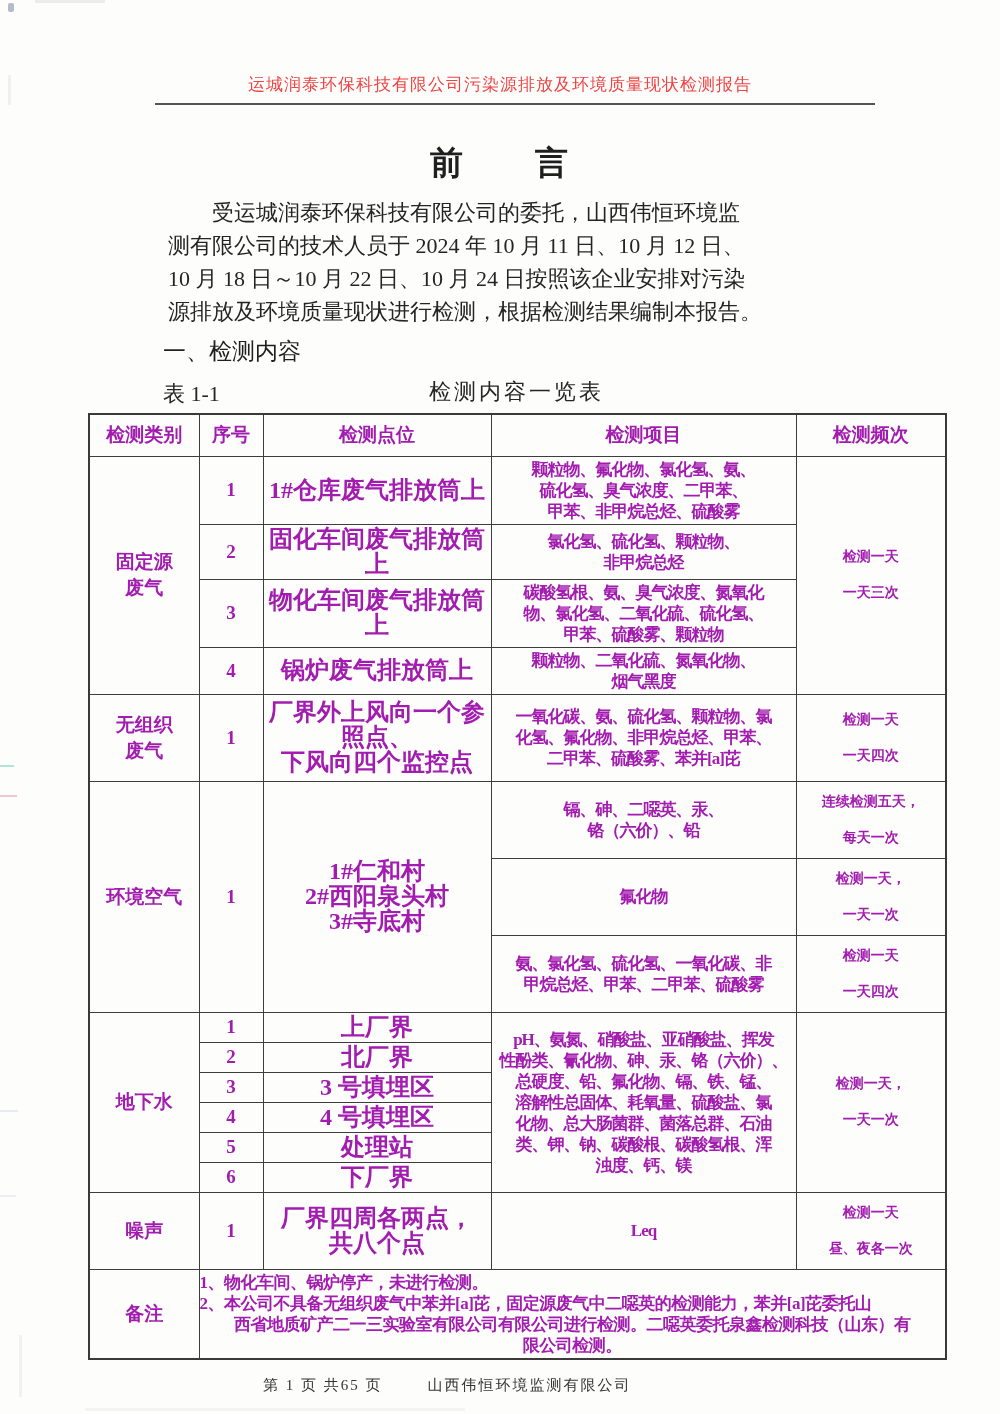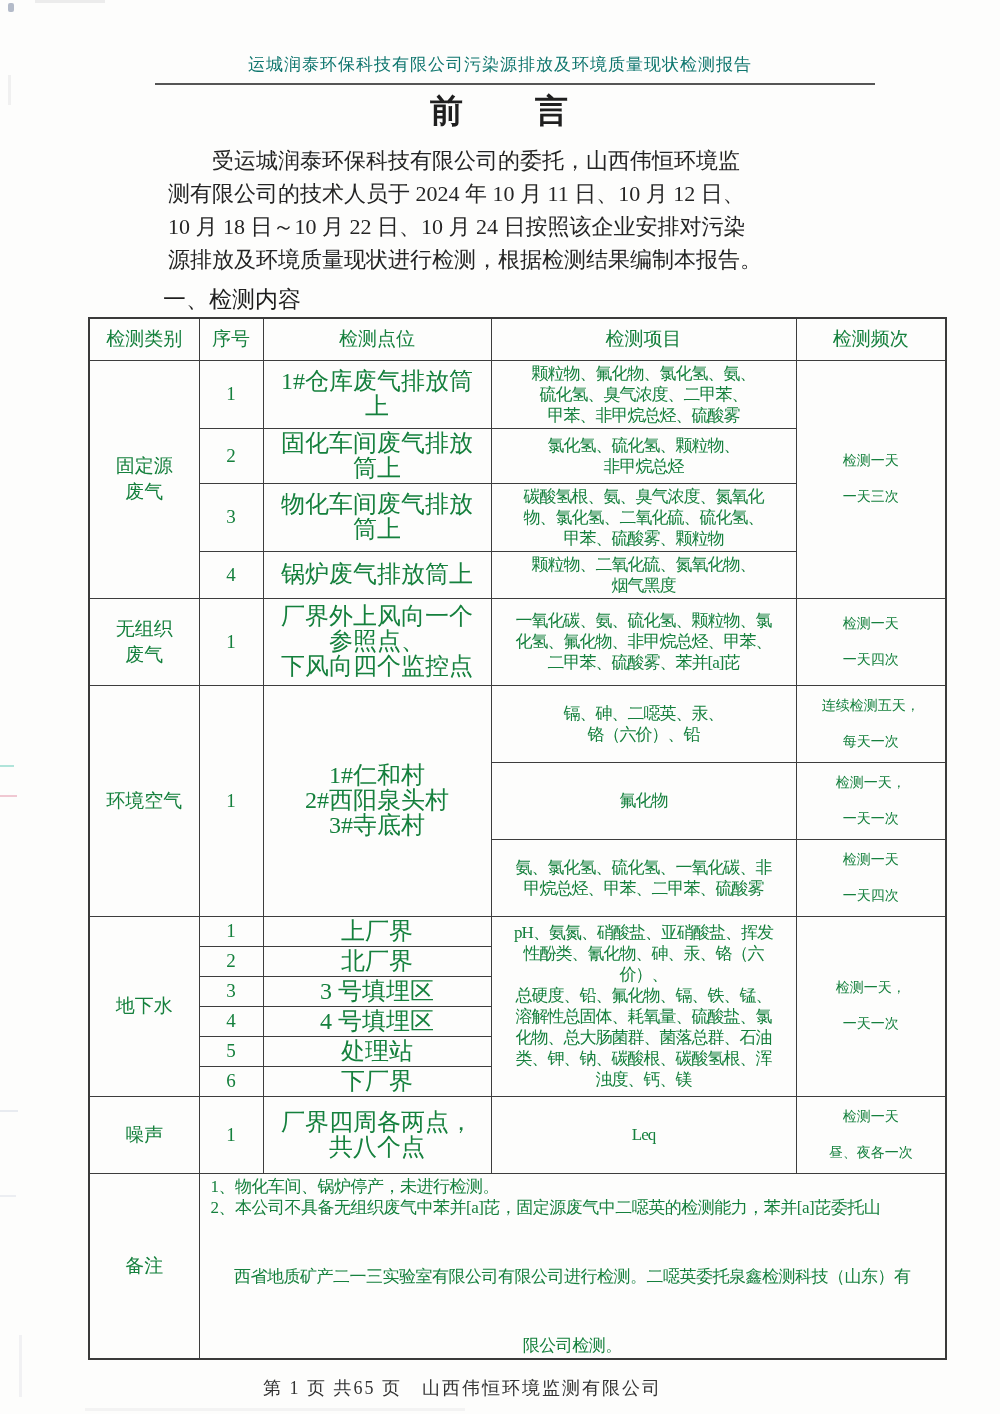--- a/index.html
+++ b/index.html
@@ -2,54 +2,54 @@
 <html><head>
 <meta charset="utf-8">
 <style>
   html,body{margin:0;padding:0;background:#ffffff;}
   .page{
     position:relative;width:1000px;height:1414px;margin:0 auto;
     background:#fdfdfc;color:#262626;overflow:hidden;
     font-family:"Liberation Serif","DejaVu Serif",serif;
   }
   
-  .doc-header-title{padding-top:53px;text-align:center;font-size:17px;letter-spacing:1px;color:#0f766e;}
+  .doc-header-title{padding-top:73px;text-align:center;font-size:17px;letter-spacing:1px;color:#ef4444;}
   .doc-header-rule{margin:7px 0 0 155px;width:720px;height:2px;background:#555;}
   
-  .preface-title{margin:4px 0 0;text-align:center;font-size:33px;font-weight:bold;letter-spacing:2px;color:#1f1f1f;}
+  .preface-title{margin:36px 0 0;text-align:center;font-size:33px;font-weight:bold;letter-spacing:2px;color:#1f1f1f;}
   .preface-body{
     margin:10px 108px 0 168px;font-size:22px;line-height:33px;
     text-indent:2em;white-space:pre-line;color:#242424;
   }
   .section-heading{margin:8px 0 0 163px;font-size:23px;font-weight:normal;color:#1f1f1f;}
   
   .table-caption{position:relative;margin:10px 0 0 88px;width:857px;height:34px;font-size:22px;}
   .table-label{position:absolute;left:75px;top:2px;}
   .table-title{position:absolute;left:0;right:0;top:0;text-align:center;letter-spacing:3px;}
   
   table.content-table{
     margin:2px 0 0 88px;width:857px;border-collapse:collapse;table-layout:fixed;
     border:2px solid #3a3a3a;
   }
   .content-table th,.content-table td{
     border:1.6px solid #3d3d3d;text-align:center;vertical-align:middle;
-    padding:2px 11px;font-weight:normal;color:#15803d;
+    padding:2px 0;font-weight:bold;color:#a21caf;
   }
   .content-table th{font-size:19px;}
   .pre{white-space:pre-line;margin-left:16px;}
   .cell-cat{font-size:19px;line-height:26px;}
   .cell-seq{font-size:19px;}
   .cell-point{font-size:24px;line-height:25px;}
   .cell-items{font-size:17px;letter-spacing:-1px;line-height:21px;}
   .cell-freq{font-size:14px;line-height:36px;}
   .remark-cell{text-align:left;font-size:17px;line-height:21px;padding:3px 8px;letter-spacing:-0.5px;}
   .remark-line{text-align:left;}
-  .remark-line.c{text-align:center;margin-top:48px;}
-  
-  .page-footer{display:flex;margin:16px 0 0 263px;gap:20px;font-size:18px;letter-spacing:2px;color:#333;}
+  .remark-line.c{text-align:center;}
+  
+  .page-footer{display:flex;margin:16px 0 0 263px;gap:45px;font-size:15px;letter-spacing:2px;color:#333;}
   
   .artifact{position:absolute;pointer-events:none;}
 </style>
 </head>
 <body>
 
 <div class="page">
 
   <div class="artifact" style="left:35px;top:0;width:70px;height:3px;background:#ececec;"></div>
   <div class="artifact" style="left:8px;top:3px;width:6px;height:9px;background:#5a6b8c;opacity:.45;border-radius:2px;"></div>
@@ -66,20 +66,24 @@
     <div class="doc-header-rule"></div>
   </div>
 
   <div class="preface-title">前　　言</div>
   <div class="preface-body">受运城润泰环保科技有限公司的委托，山西伟恒环境监
 测有限公司的技术人员于 2024 年 10 月 11 日、10 月 12 日、
 10 月 18 日～10 月 22 日、10 月 24 日按照该企业安排对污染
 源排放及环境质量现状进行检测，根据检测结果编制本报告。</div>
 
   <div class="section-heading">一、检测内容</div>
+  <div class="table-caption">
+    <span class="table-label">表 1-1</span>
+    <span class="table-title">检测内容一览表</span>
+  </div>
 
   <table class="content-table">
     <colgroup>
       <col style="width:110px">
         <col style="width:64px">
         <col style="width:228px">
         <col style="width:305px">
         <col style="width:150px">
     </colgroup>
     <tbody>

